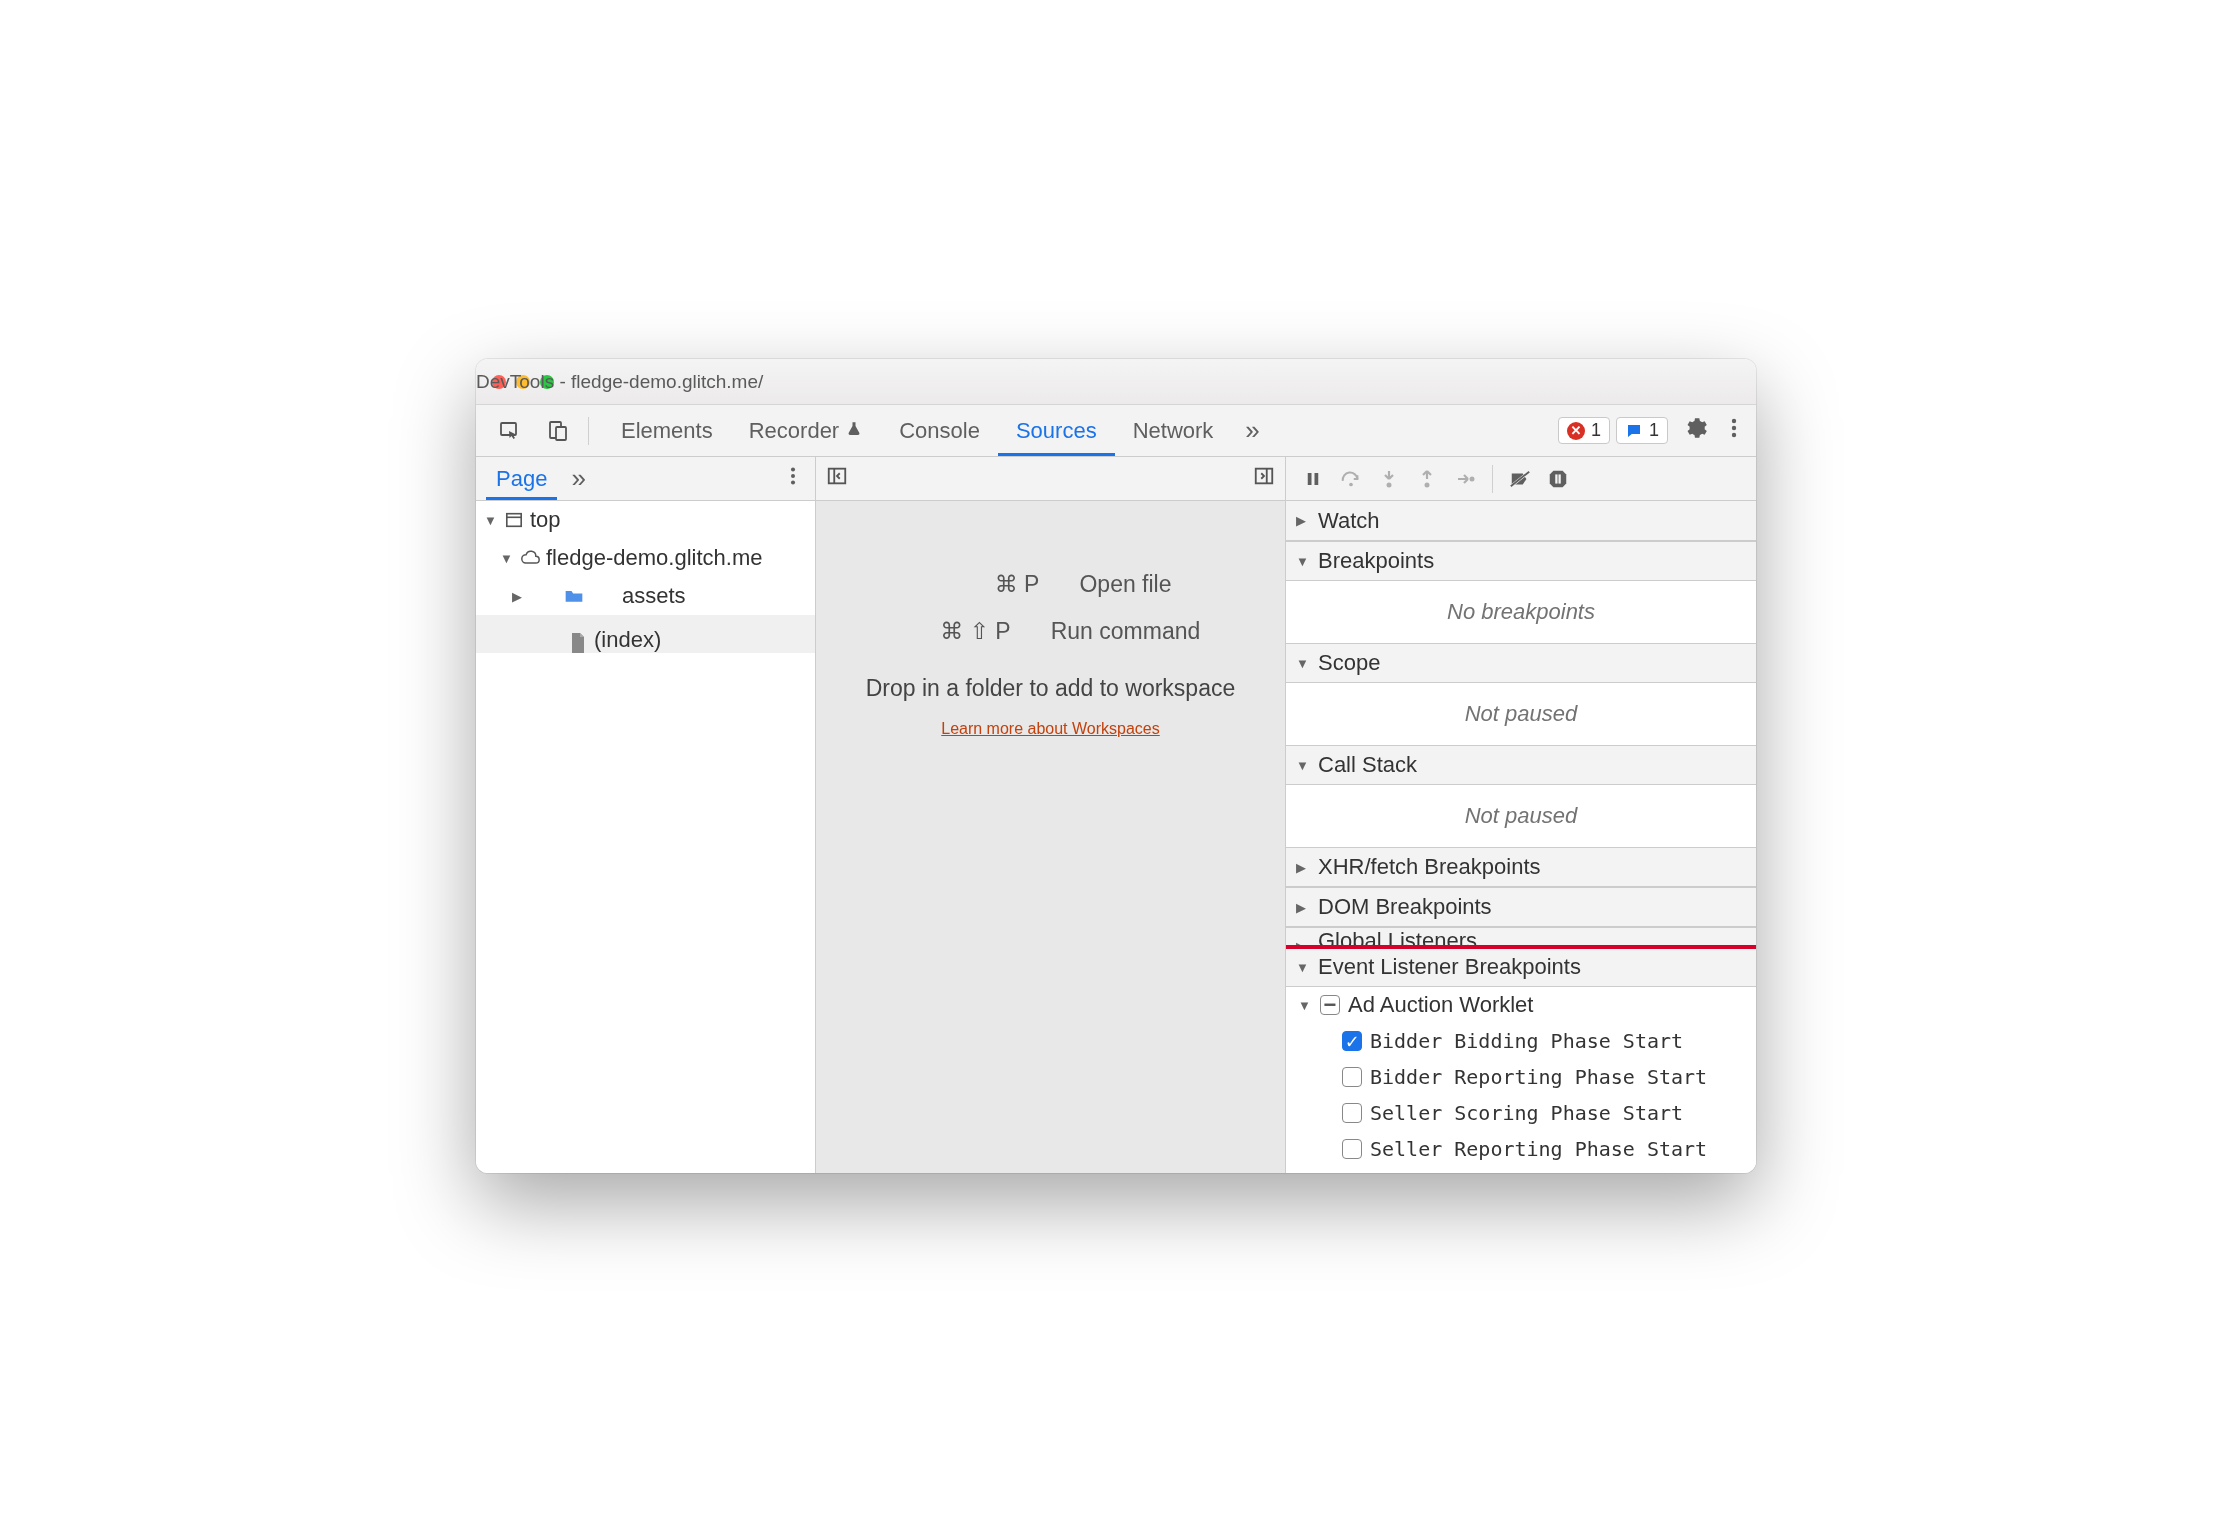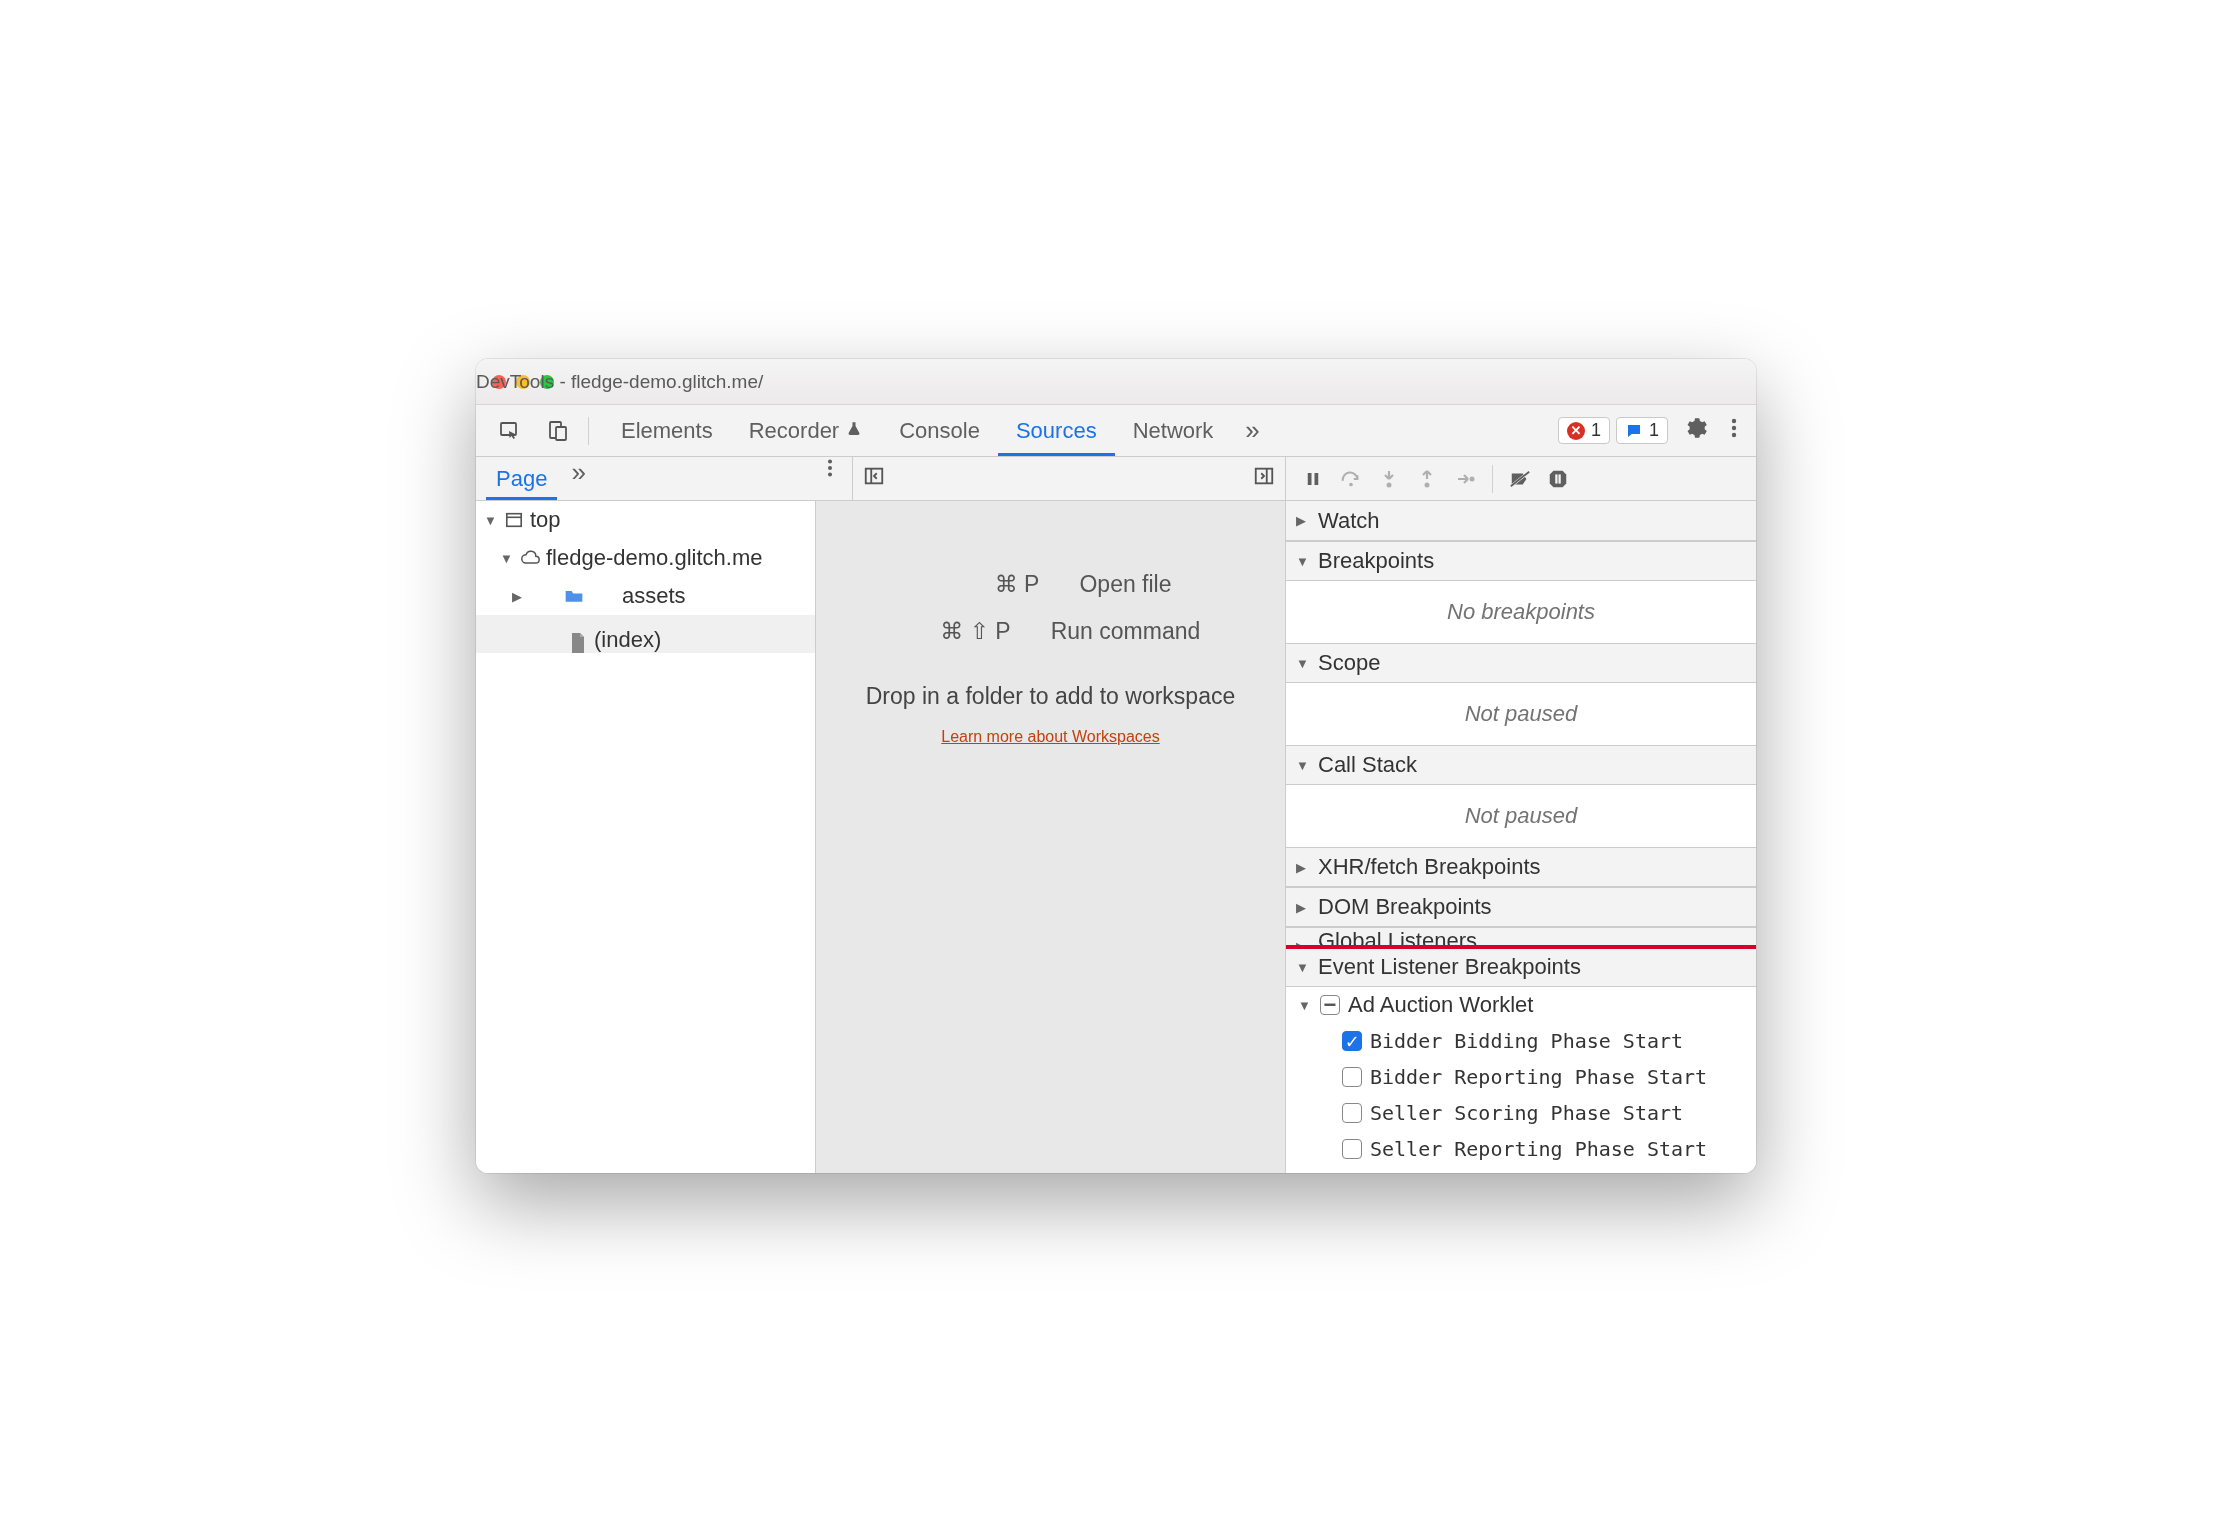--- a/index.html
+++ b/index.html
@@ -57,24 +57,24 @@
 .ico-circle { width: 18px; height: 18px; border-radius: 50%; display: inline-flex; align-items: center; justify-content: center; color: #fff; font-size: 13px; font-weight: bold; }
 .gear, .kebab { color: #5f5f5f; padding: 0 8px; cursor: pointer; }
 
 .subbar {
   height: 44px;
   border-bottom: 1px solid #ccc;
   background: #f3f3f3;
   display: flex;
 }
 .subbar-left {
-  width: 377px;
+  width: 340px;
   border-right: 1px solid #ccc;
   display: flex;
-  align-items: flex-start;
+  align-items: center;
   padding: 0 10px;
 }
 .subtab { padding: 0 10px; color: #333; cursor: pointer; height: 100%; display: flex; align-items: center; }
 .subtab.active { color: #1a73e8; box-shadow: inset 0 -3px 0 #1a73e8; }
 .subbar-mid {
   flex: 1;
   border-right: 1px solid #ccc;
   display: flex;
   align-items: center;
   padding: 0 10px;
@@ -112,21 +112,21 @@
   border-right: 1px solid #ccc;
   background: #e8e8e8;
   display: flex;
   flex-direction: column;
   align-items: center;
   justify-content: flex-start;
   padding-top: 60px;
 }
 .hint-row { display: flex; gap: 40px; margin: 10px 0; font-size: 23px; color: #555; }
 .hint-key { min-width: 110px; text-align: right; }
-.hint-text { margin-top: 28px; text-align: center; color: #444; font-size: 23px; }
+.hint-text { margin-top: 20px; text-align: center; color: #444; font-size: 23px; }
 .hint-link { color: #c2410c; text-decoration: underline; margin-top: 18px; font-size: 16px; cursor: pointer; }
 
 .sidebar {
   width: 470px;
   background: #fff;
   overflow: hidden;
   position: relative;
 }
 .sec-head {
   background: #f3f3f3;

